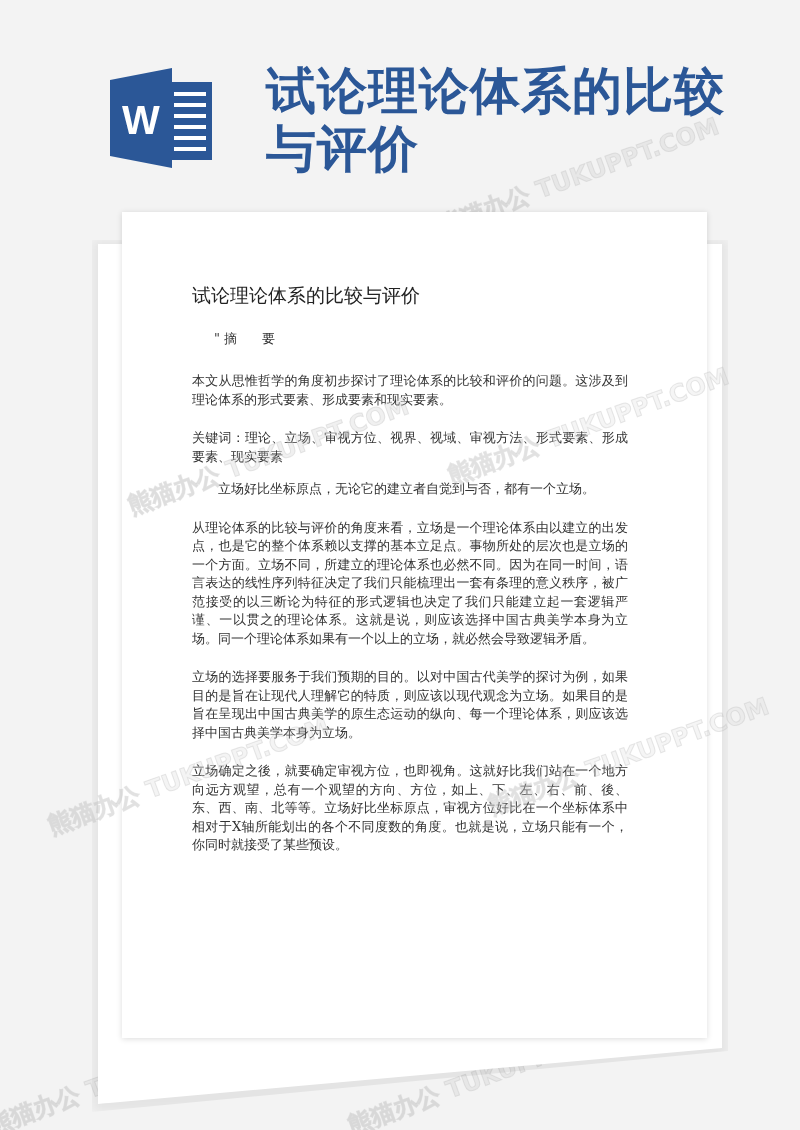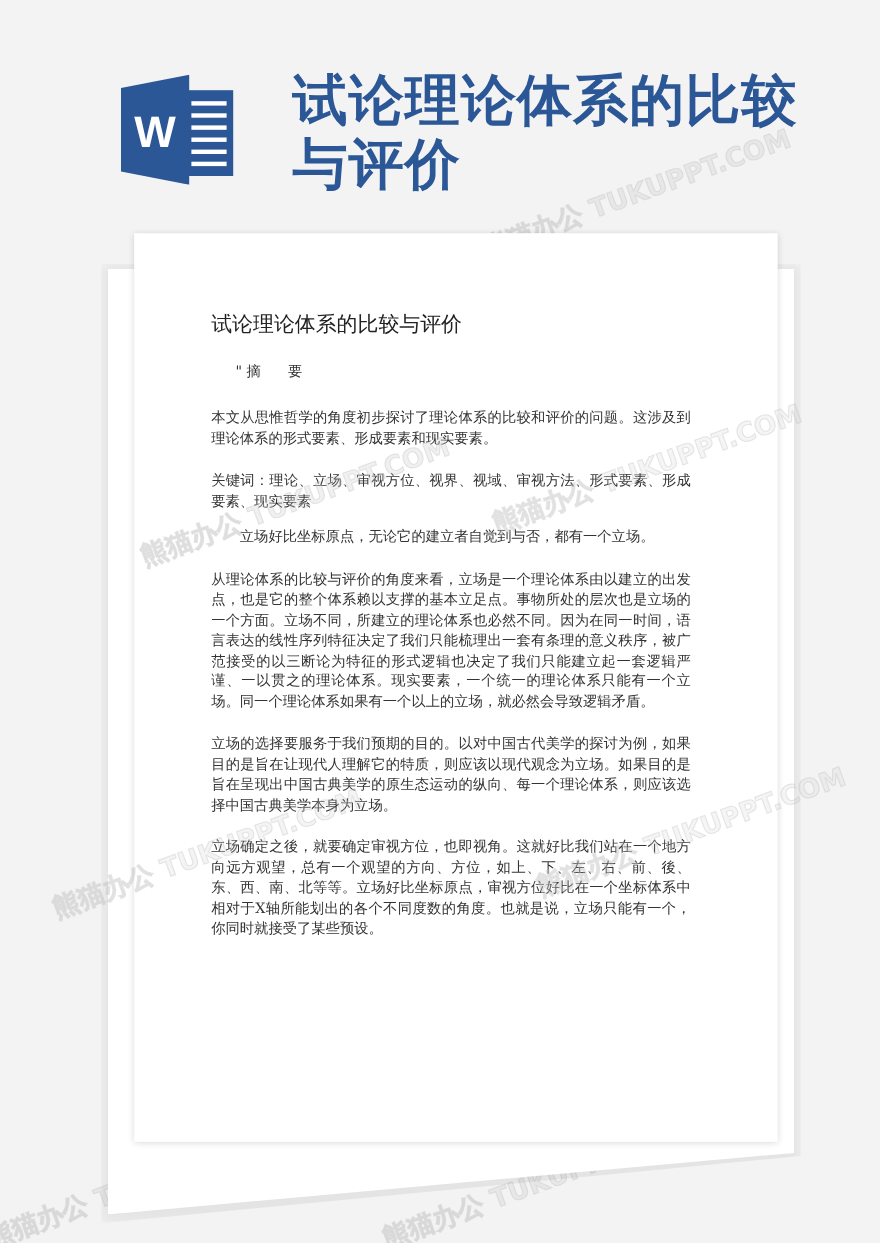--- a/index.html
+++ b/index.html
@@ -69,21 +69,21 @@
 <div class="back-shadow"></div>
 <div class="back-sheet"></div>
 
 <div class="page">
   <div class="doc">
     <h1 class="doc-title">试论理论体系的比较与评价</h1>
     <div class="abstract-head">" 摘      要</div>
     <p class="para">本文从思惟哲学的角度初步探讨了理论体系的比较和评价的问题。这涉及到理论体系的形式要素、形成要素和现实要素。</p>
     <p class="para">关键词：理论、立场、审视方位、视界、视域、审视方法、形式要素、形成要素、现实要素</p>
     <p class="para indent">立场好比坐标原点，无论它的建立者自觉到与否，都有一个立场。</p>
-    <p class="para">从理论体系的比较与评价的角度来看，立场是一个理论体系由以建立的出发点，也是它的整个体系赖以支撑的基本立足点。事物所处的层次也是立场的一个方面。立场不同，所建立的理论体系也必然不同。因为在同一时间，语言表达的线性序列特征决定了我们只能梳理出一套有条理的意义秩序，被广范接受的以三断论为特征的形式逻辑也决定了我们只能建立起一套逻辑严谨、一以贯之的理论体系。现实要素，一个统一的理论体系只能有一个立场。同一个理论体系如果有一个以上的立场，就必然会导致逻辑矛盾。</p>
+    <p class="para">从理论体系的比较与评价的角度来看，立场是一个理论体系由以建立的出发点，也是它的整个体系赖以支撑的基本立足点。事物所处的层次也是立场的一个方面。立场不同，所建立的理论体系也必然不同。因为在同一时间，语言表达的线性序列特征决定了我们只能梳理出一套有条理的意义秩序，被广范接受的以三断论为特征的形式逻辑也决定了我们只能建立起一套逻辑严谨、一以贯之的理论体系。这就是说，则应该选择中国古典美学本身为立场。同一个理论体系如果有一个以上的立场，就必然会导致逻辑矛盾。</p>
     <p class="para">立场的选择要服务于我们预期的目的。以对中国古代美学的探讨为例，如果目的是旨在让现代人理解它的特质，则应该以现代观念为立场。如果目的是旨在呈现出中国古典美学的原生态运动的纵向、每一个理论体系，则应该选择中国古典美学本身为立场。</p>
     <p class="para">立场确定之後，就要确定审视方位，也即视角。这就好比我们站在一个地方向远方观望，总有一个观望的方向、方位，如上、下、左、右、前、後、东、西、南、北等等。立场好比坐标原点，审视方位好比在一个坐标体系中相对于X轴所能划出的各个不同度数的角度。也就是说，立场只能有一个，你同时就接受了某些预设。</p>
   </div>
 </div>
 
 <div class="watermark" style="left:120px; top:440px;">熊猫办公 TUKUPPT.COM</div>
 <div class="watermark" style="left:440px; top:410px; color:rgba(200,200,200,0.18);">熊猫办公 TUKUPPT.COM</div>
 <div class="watermark" style="left:40px; top:760px; color:rgba(200,200,200,0.2);">熊猫办公 TUKUPPT.COM</div>
 <div class="watermark" style="left:480px; top:740px; color:rgba(200,200,200,0.18);">熊猫办公 TUKUPPT.COM</div>
 

